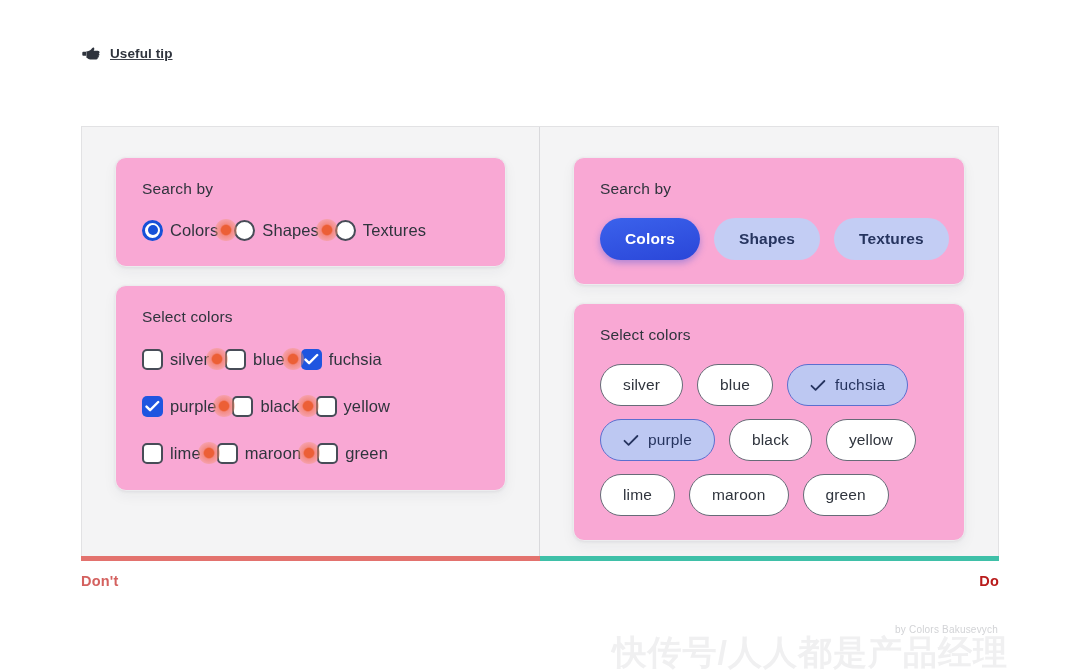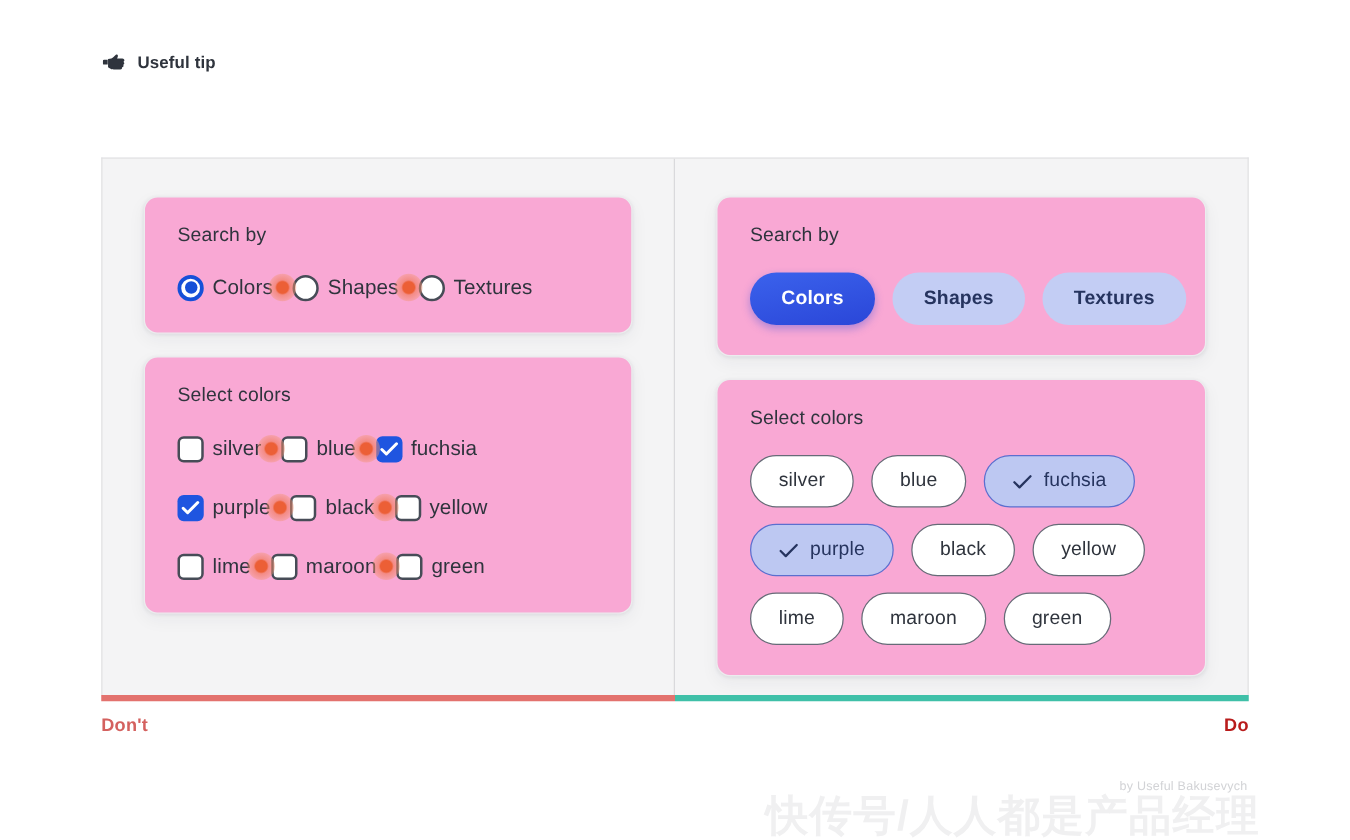--- a/index.html
+++ b/index.html
@@ -18,22 +18,24 @@
 
   
   .header {
     position: absolute;
     left: 82px;
     top: 42px;
     width: 920px;
   }
   .tip-row {
     display: flex;
+    align-items: center;
     gap: 9px;
     height: 22px;
+    text-decoration: underline;
   }
   .hand-icon {
     width: 19px;
     height: 15px;
     display: block;
     color: #2f343d;
   }
   .tip-label {
     font-size: 13.5px;
     font-weight: bold;
@@ -390,13 +392,13 @@
 <div class="bars">
   <div class="bar dont"></div>
   <div class="bar do"></div>
 </div>
 <div class="verdicts">
   <span class="verdict dont">Don't</span>
   <span class="verdict do">Do</span>
 </div>
 
 <div class="watermark">快传号/人人都是产品经理</div>
-<div class="credit">by Useful Bakusevych</div>
+<div class="credit">by Colors Bakusevych</div>
 
 </body></html>

